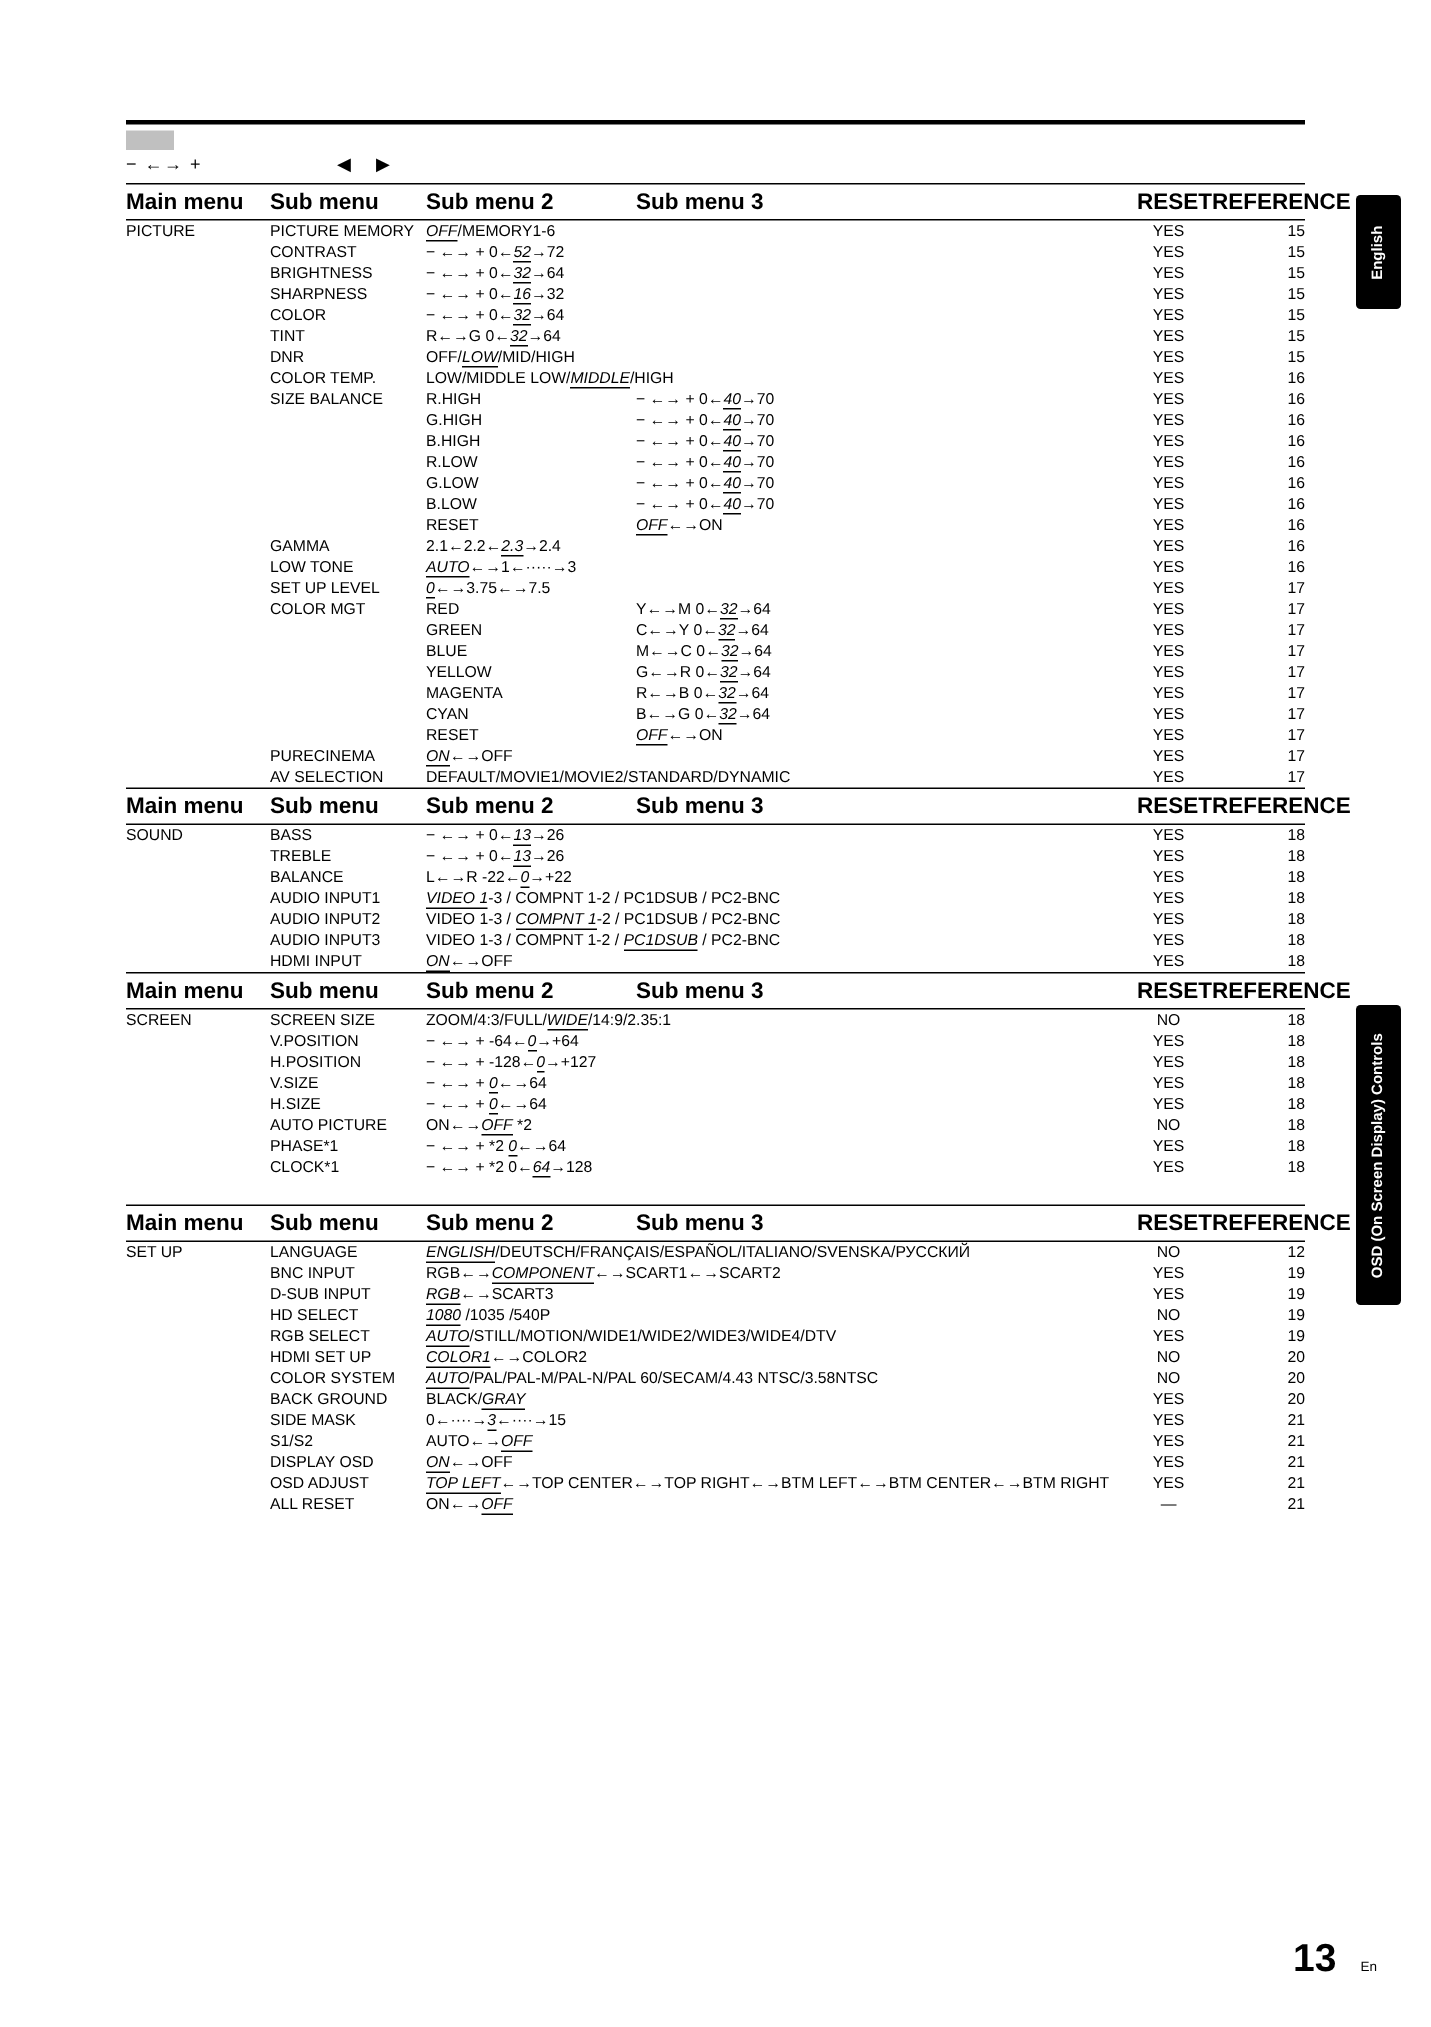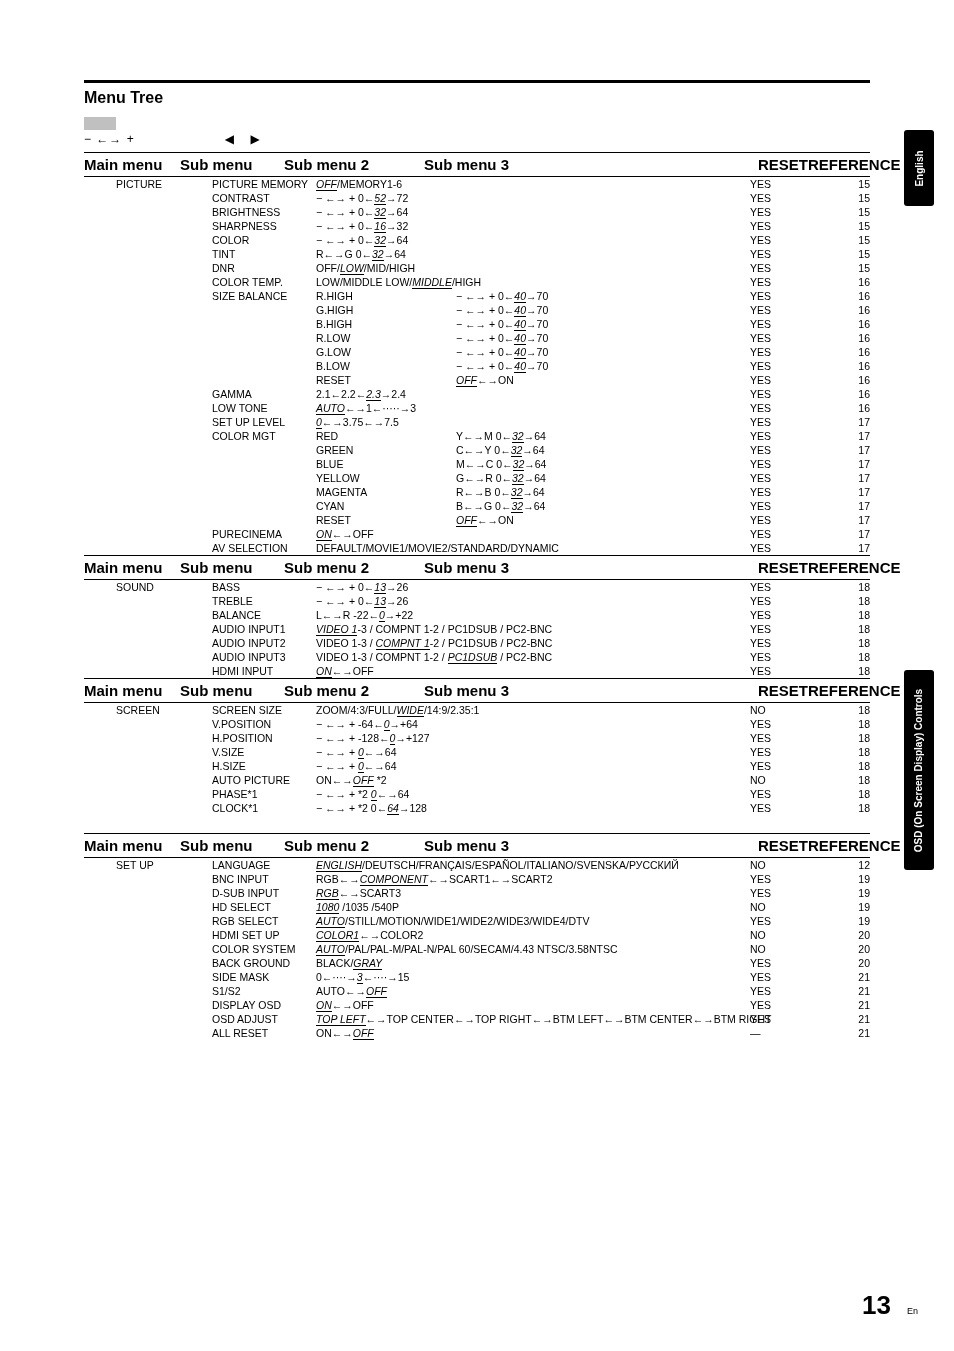--- a/index.html
+++ b/index.html
@@ -52,23 +52,22 @@
     font-size: 15px;
   }
   .section-head .r-reset { text-align: right; }
   .section-head .r-ref { text-align: right; }
   .row {
     display: grid;
     grid-template-columns: 96px 104px 140px 1fr 58px 62px;
     font-size: 10.5px;
     line-height: 14px;
     white-space: nowrap;
-    margin-left: 32px;
-  }
-  .row .reset { text-align: left; }
+  }
+  .row .reset { text-align: center; }
   .row .ref { text-align: right; }
   .hl { border-bottom: 1px solid #000; padding: 0; font-style: italic; }
   .tab-eng {
     position: absolute;
     right: 20px;
     top: 130px;
     width: 30px;
     height: 76px;
     background: #000;
     color: #fff;
@@ -121,21 +120,20 @@
 
 <div class="tab-eng">
     <span>English</span>
   </div>
 <div class="tab-osd">
     <span>OSD (On Screen Display) Controls</span>
   </div>
 
 <div class="page">
   <div class="thick-rule"></div>
-  <div class="title">Menu Tree</div>
 
   <div class="grey-box"></div>
   <div class="legend">
     <span class="item1">−  ←→ +</span>
     <span>
       <span>◀</span>
       &nbsp;&nbsp;&nbsp;
       <span>▶</span>
     </span>
   </div>

